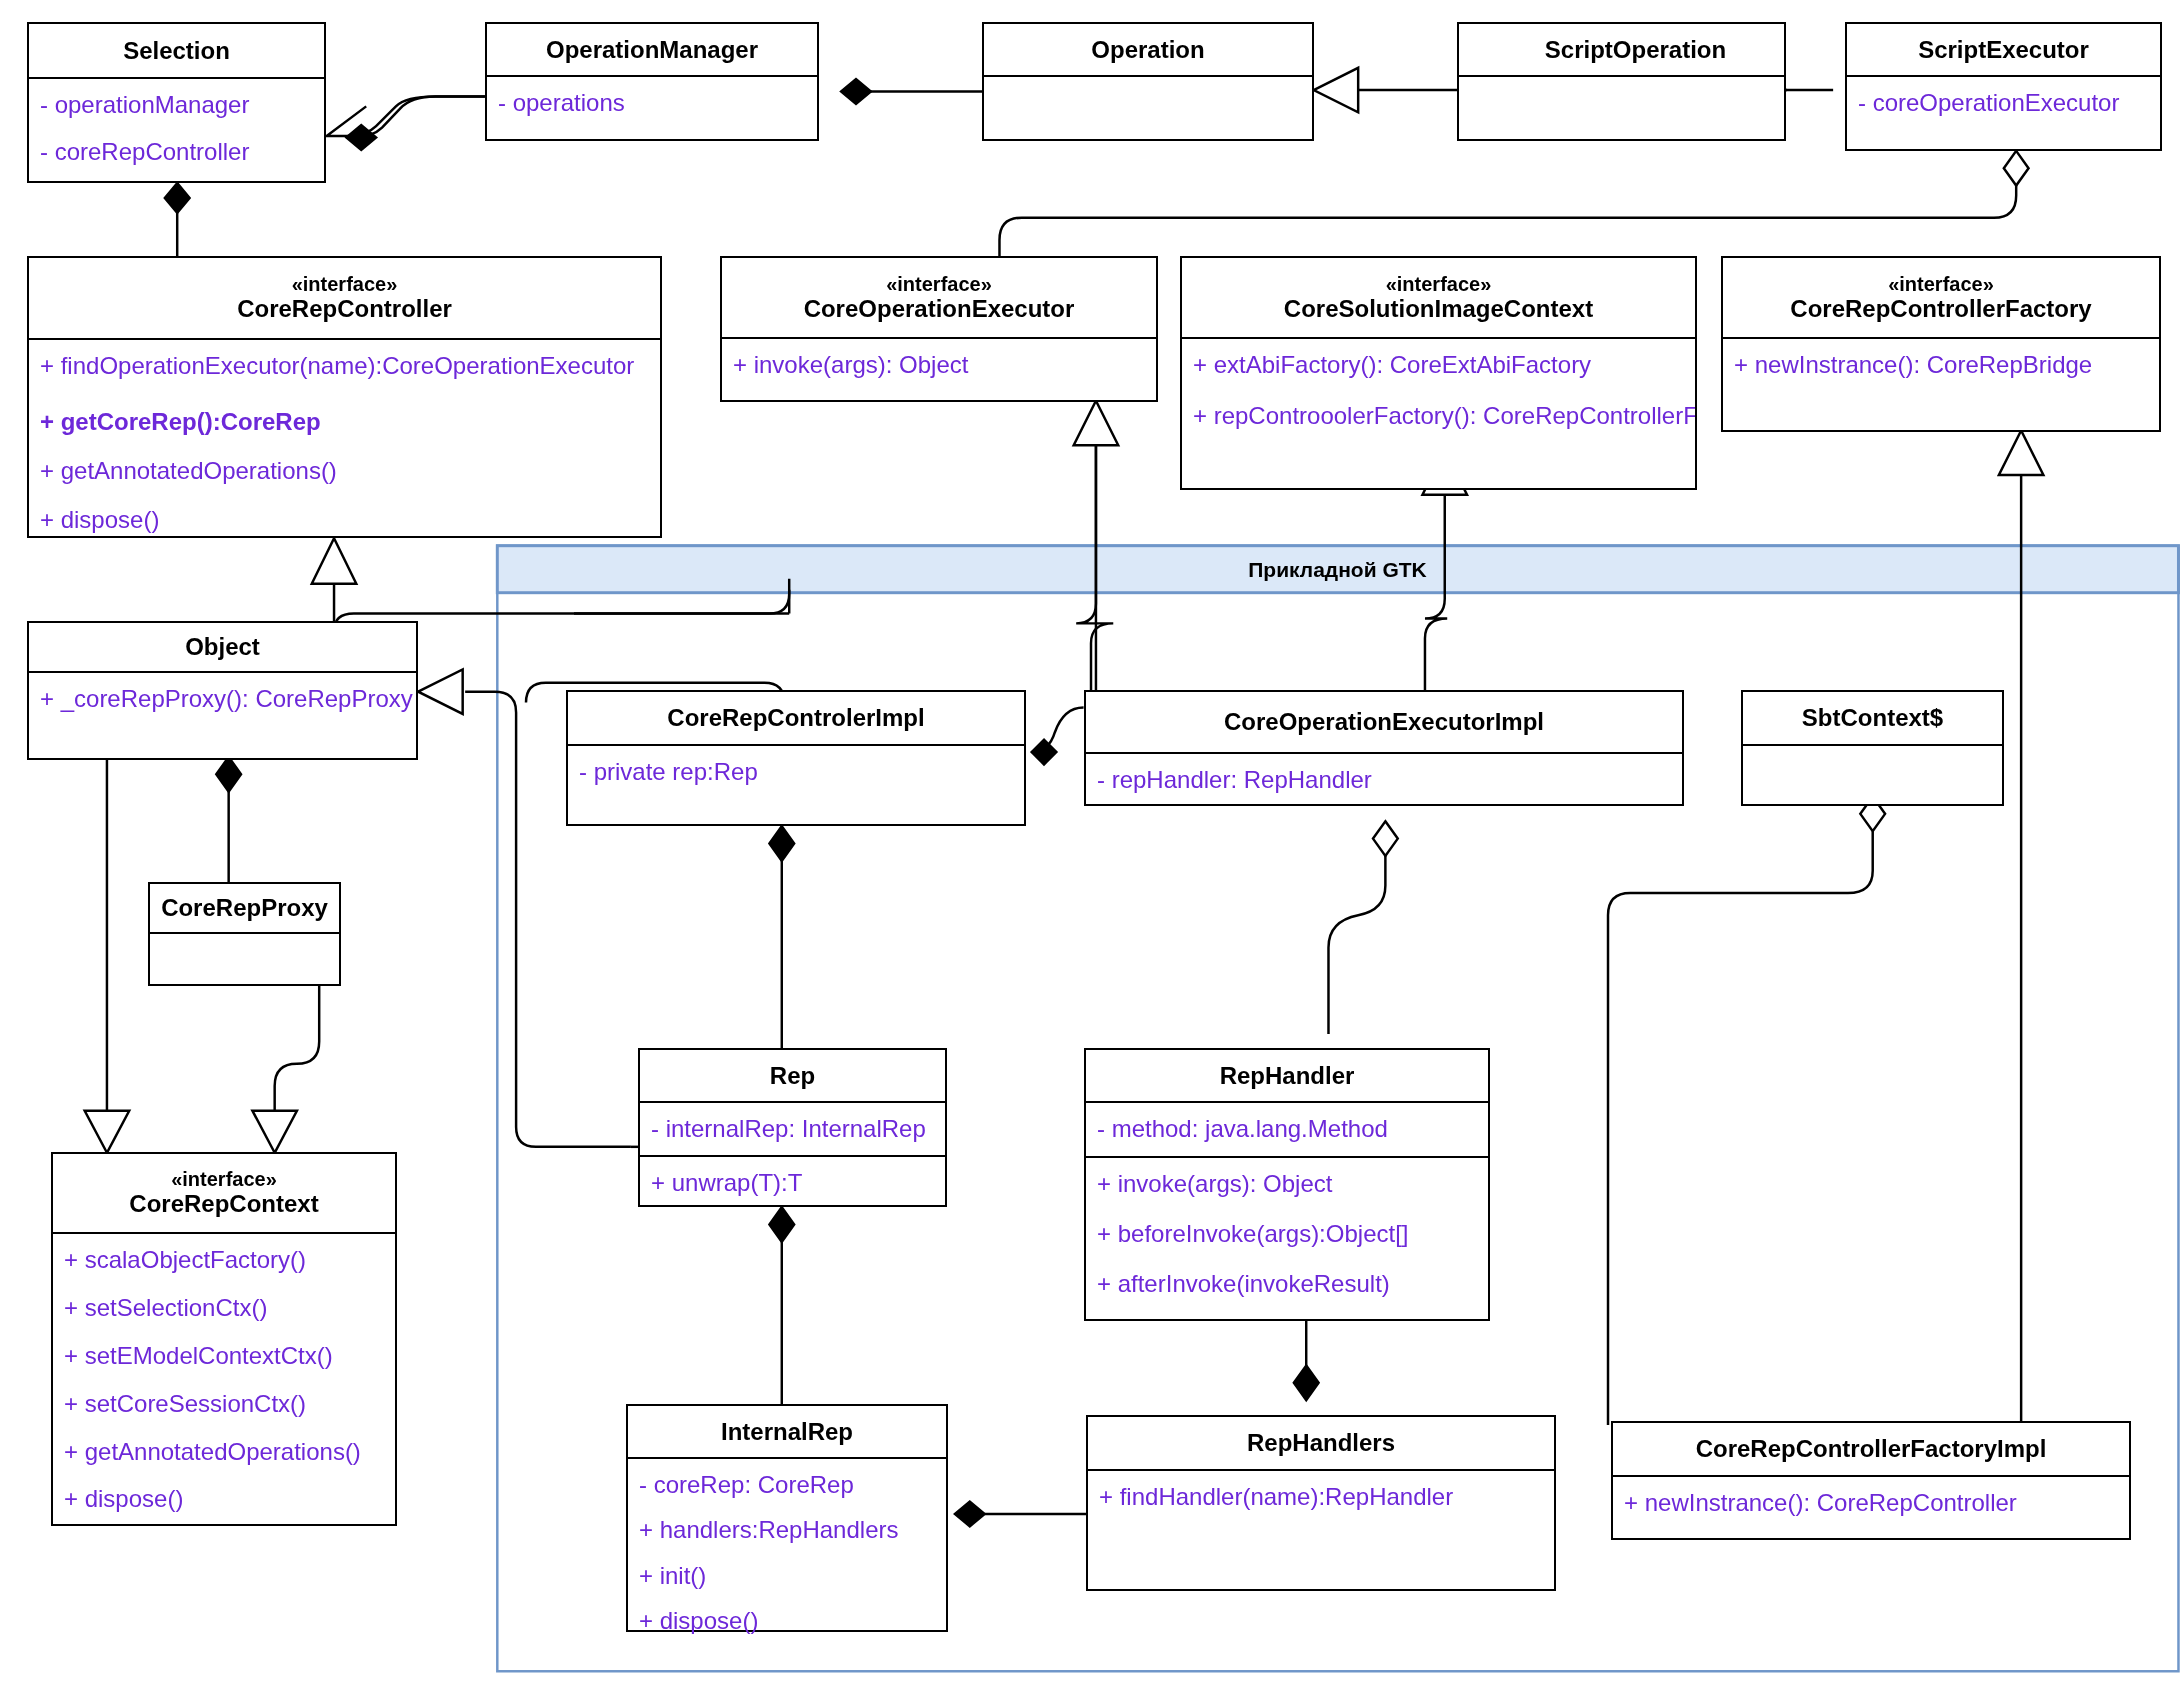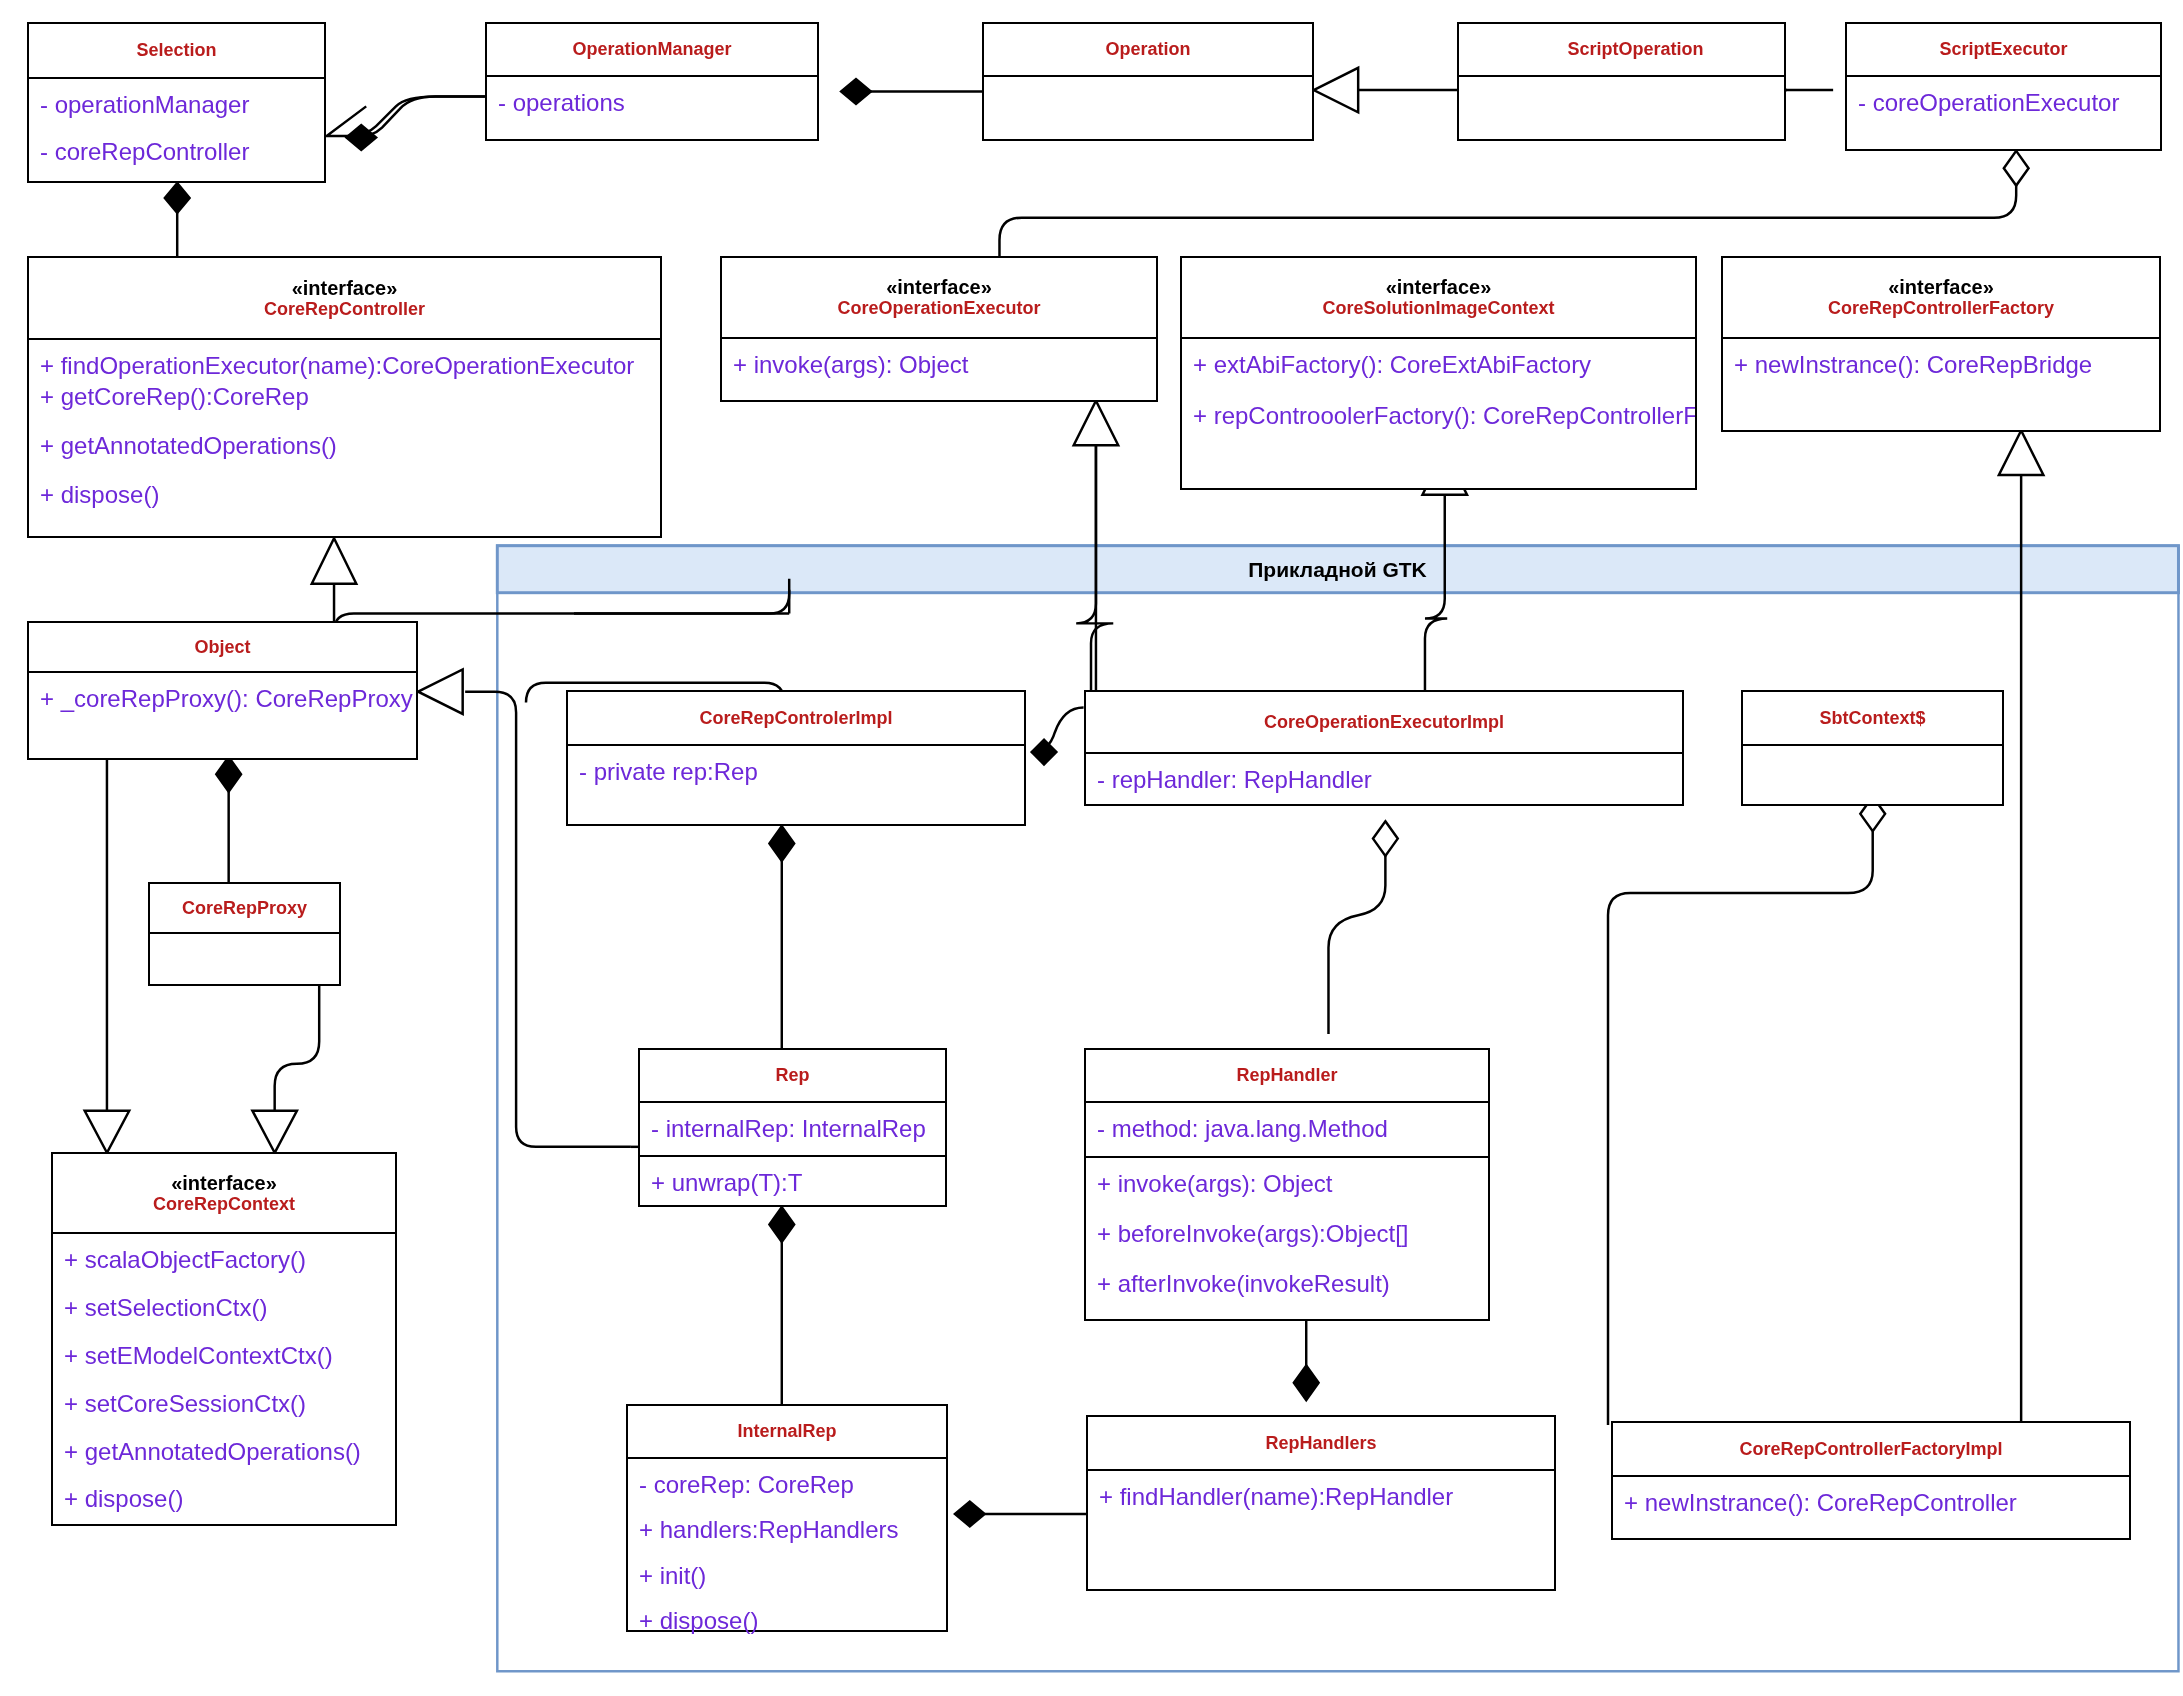--- a/index.html
+++ b/index.html
@@ -9,21 +9,21 @@
   .lnk{fill:none;stroke:#000;stroke-width:5;}
   .pkg-rect{fill:none;stroke:#6f96c9;stroke-width:5;}
   .pkg-head{fill:#dbe8f8;stroke:#6f96c9;stroke-width:6;}
   .solidfill{fill:#000;stroke:#000;stroke-width:5;}
   .openfill{fill:#fff;stroke:#000;stroke-width:5;}
   .box{position:absolute;box-sizing:border-box;border:2.5px solid #000;background:#fff;}
   .sec{box-sizing:border-box;}
   .sec + .sec{border-top:2.5px solid #000;}
   .hdr{display:flex;flex-direction:column;align-items:center;justify-content:center;text-align:center;}
   .stereo{font-size:20px;font-weight:700;color:#000;line-height:1.1;}
-  .cname{font-size:18px;font-weight:700;color:#b91c1c;line-height:1.15;}
+  .cname{font-size:24px;font-weight:700;color:#000000;line-height:1.15;}
   .memb{font-size:24px;color:#6d28d9;line-height:1.12;padding:0 11px;white-space:nowrap;overflow:hidden;}
   .memb-list{display:flex;flex-direction:column;justify-content:flex-start;}
   .memb-list.pad{padding-top:13px;}
   .pkg-title{position:absolute;display:flex;align-items:center;justify-content:center;
              font-size:21px;font-weight:700;color:#000;z-index:5;pointer-events:none;}
 </style>
 </head>
 <body>
 
 <div id="canvas">
@@ -150,21 +150,21 @@
     </div>
   </div>
 
   <div class="box" style="left:27px;top:256px;width:635px;height:282px;">
     <div class="sec hdr" style="height:80px;">
       <div class="stereo">«interface»</div>
       <div class="cname">CoreRepController</div>
     </div>
     <div class="sec memb-list pad" style="height:199px;">
       <div class="memb">+ findOperationExecutor(name):CoreOperationExecutor</div>
-      <div class="memb" style="margin-top:4px;">+ getCoreRep():CoreRep</div>
+      <div class="memb" style="margin-top:29px;font-weight:bold;">+ getCoreRep():CoreRep</div>
       <div class="memb" style="margin-top:22px;">+ getAnnotatedOperations()</div>
       <div class="memb" style="margin-top:22px;">+ dispose()</div>
     </div>
   </div>
 
   <div class="box" style="left:720px;top:256px;width:438px;height:146px;">
     <div class="sec hdr" style="height:79px;">
       <div class="stereo">«interface»</div>
       <div class="cname">CoreOperationExecutor</div>
     </div>

